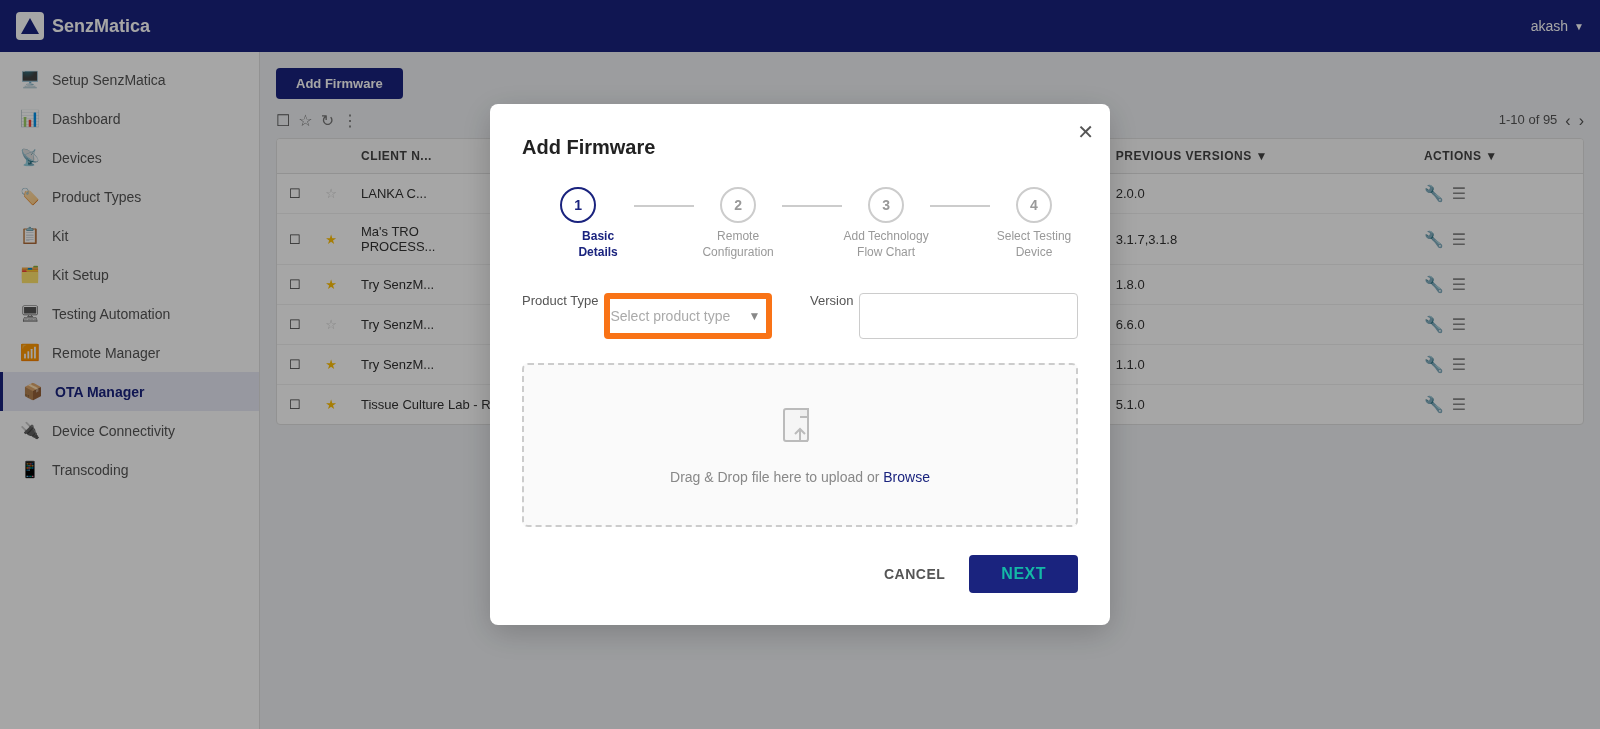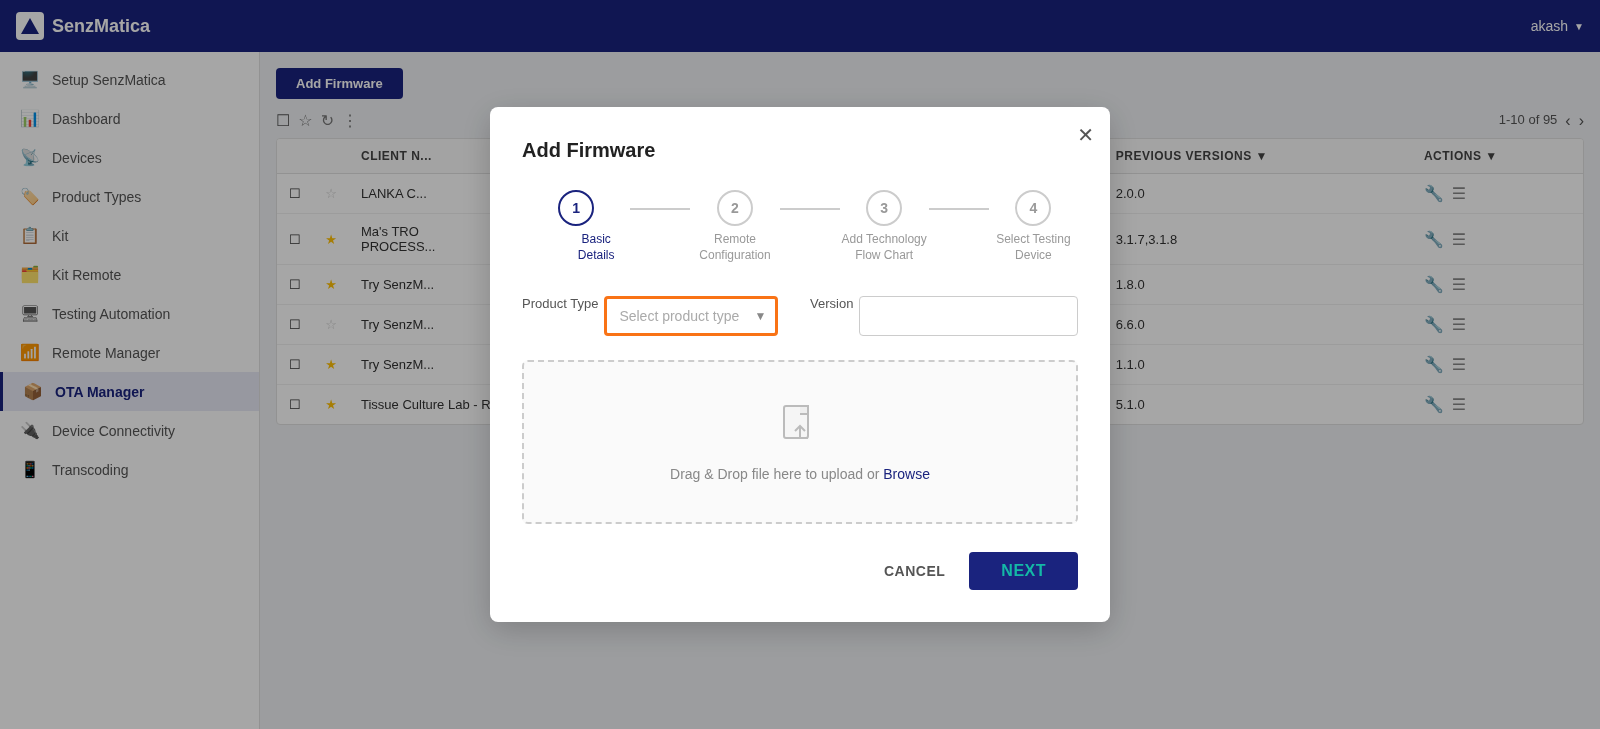--- a/index.html
+++ b/index.html
@@ -60,28 +60,28 @@
     .modal-close { position: absolute; top: 16px; right: 16px; background: none; border: none; font-size: 20px; color: #555; cursor: pointer; }
     .modal-title { font-size: 20px; font-weight: 600; margin-bottom: 28px; color: #222; }
 
     
     .stepper { display: flex; align-items: flex-start; justify-content: center; margin-bottom: 32px; gap: 0; }
     .step { display: flex; flex-direction: column; align-items: center; position: relative; }
     .step-connector { flex: 1; height: 2px; background: #ccc; margin-top: 18px; min-width: 60px; }
     .step-circle { width: 36px; height: 36px; border-radius: 50%; border: 2px solid #ccc; display: flex; align-items: center; justify-content: center; font-size: 14px; font-weight: 600; color: #999; background: #fff; }
     .step-circle.active { border-color: #1a237e; color: #1a237e; }
     .step-label { font-size: 12px; color: #999; margin-top: 6px; text-align: center; max-width: 90px; line-height: 1.3; }
-    .step-label.active { color: #1a237e; font-weight: 400; margin-left: 40px; }
+    .step-label.active { color: #1a237e; font-weight: 700; margin-left: 40px; }
 
     
     .form-row { display: flex; gap: 20px; margin-bottom: 24px; }
     .form-group { display: flex; flex-direction: row; gap: 6px; flex: 1; }
     .form-label { font-size: 13px; color: #555; font-weight: 500; }
     .select-wrap { position: relative; }
-    .select-wrap select { width: 100%; border: 3px solid #f97316; border-radius: 4px; padding: 9px 36px 9px 12px; font-size: 14px; color: #aaa; background: #fff; appearance: none; -webkit-appearance: none; cursor: pointer; }
+    .select-wrap select { width: 100%; border: 6px solid #f97316; border-radius: 4px; padding: 9px 36px 9px 0; font-size: 14px; color: #aaa; background: #fff; appearance: none; -webkit-appearance: none; cursor: pointer; }
     .select-wrap .caret { position: absolute; right: 12px; top: 50%; transform: translateY(-50%); pointer-events: none; color: #888; font-size: 12px; }
     .form-input { border: 1px solid #ccc; border-radius: 4px; padding: 9px 12px; font-size: 14px; color: #333; width: 100%; }
 
     
     .upload-label { font-size: 13px; color: #555; font-weight: 500; margin-bottom: 8px; }
     .upload-area { border: 2px dashed #ccc; border-radius: 6px; background: #fafafa; display: flex; flex-direction: column; align-items: center; justify-content: center; padding: 40px 20px; gap: 12px; margin-bottom: 28px; cursor: pointer; }
     .upload-icon { color: #bbb; }
     .upload-icon svg { width: 48px; height: 48px; }
     .upload-text { font-size: 14px; color: #888; }
     .upload-text a { color: #1a237e; text-decoration: none; cursor: pointer; }
@@ -127,21 +127,21 @@
         <div class="sidebar-item">
           <span class="icon">🏷️</span>
           <span>Product Types</span>
         </div>
         <div class="sidebar-item">
           <span class="icon">📋</span>
           <span>Kit</span>
         </div>
         <div class="sidebar-item">
           <span class="icon">🗂️</span>
-          <span>Kit Remote</span>
+          <span>Kit Setup</span>
         </div>
         <div class="sidebar-item">
           <span class="icon">🖥</span>
           <span>Testing Automation</span>
         </div>
         <div class="sidebar-item">
           <span class="icon">📶</span>
           <span>Remote Manager</span>
         </div>
         <div class="sidebar-item active">

